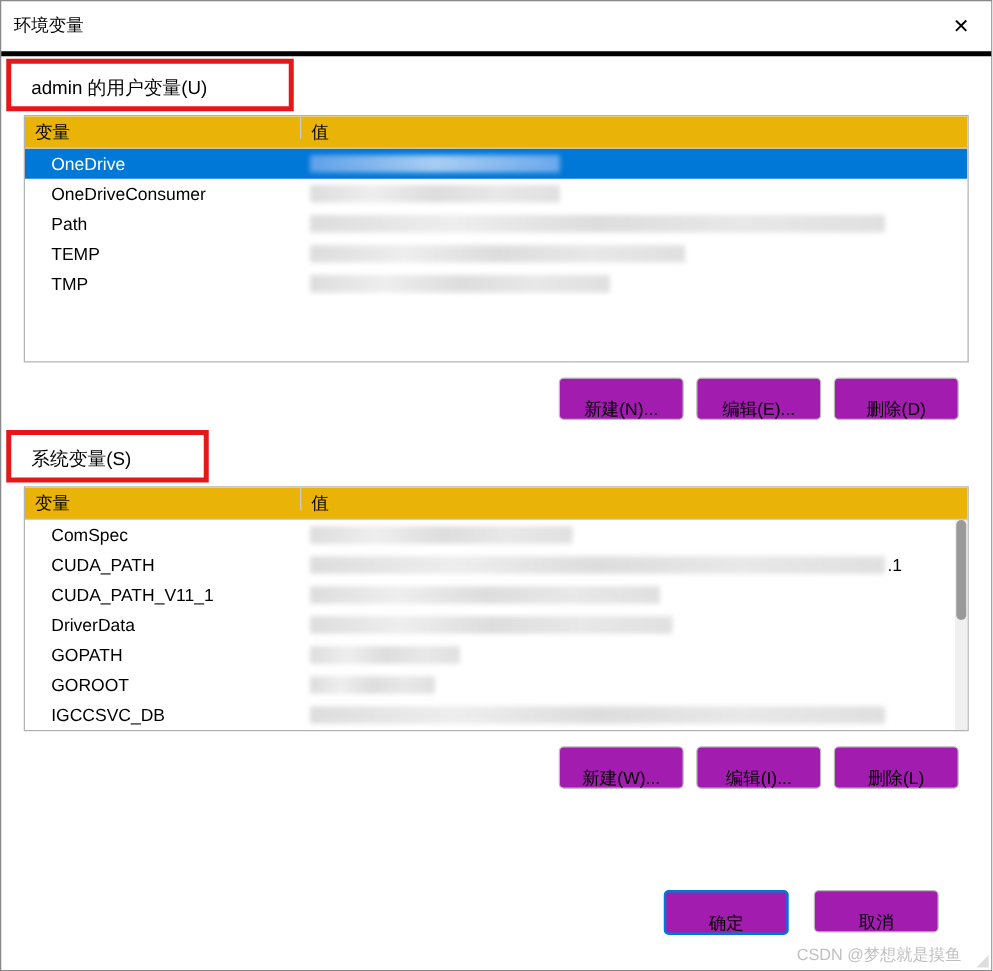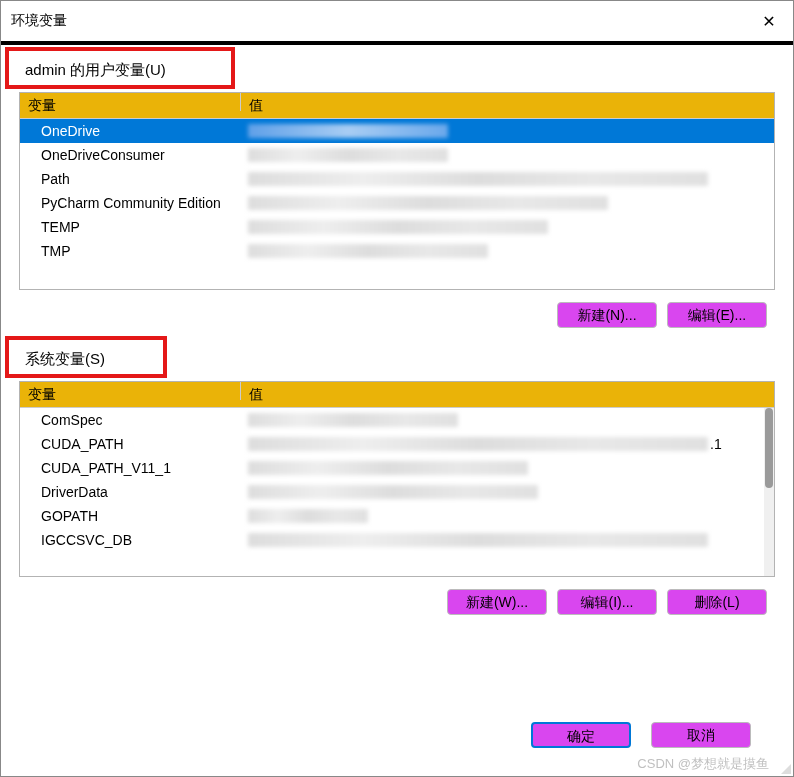--- a/index.html
+++ b/index.html
@@ -150,24 +150,24 @@
       display: flex;
       justify-content: flex-end;
       gap: 10px;
       margin-top: 12px;
       padding-right: 8px;
     }
     .btn {
       min-width: 100px;
       height: 26px;
       border: 1px solid #bbb;
-      background: #d946ef;
+      background: #a21caf;
       border-radius: 4px;
       font-size: 14px;
-      padding: 4px 14px;
+      padding: 16px 14px;
       cursor: pointer;
       font-family: inherit;
     }
     .btn.primary {
       border: 2px solid #0078d7;
     }
     .spacer {
       flex: 1;
     }
     .bottom-buttons {
@@ -261,43 +261,38 @@
                 <span class="blur-block" style="width: 200px;"></span>
               </div>
             </div>
             <div class="table-row">
               <div class="cell-var">Path</div>
               <div class="cell-val">
                 <span class="blur-block" style="width: 460px;"></span>
               </div>
             </div>
             <div class="table-row">
-              <div class="cell-var">PyCharm Community Edition</div>
-              <div class="cell-val">
-                <span class="blur-block" style="width: 360px;"></span>
-              </div>
-            </div>
-            <div class="table-row">
               <div class="cell-var">TEMP</div>
               <div class="cell-val">
                 <span class="blur-block" style="width: 300px;"></span>
               </div>
             </div>
             <div class="table-row">
               <div class="cell-var">TMP</div>
               <div class="cell-val">
                 <span class="blur-block" style="width: 240px;"></span>
               </div>
             </div>
           </div>
       </div>
 
       <div class="button-row">
         <button class="btn">新建(N)...</button>
         <button class="btn">编辑(E)...</button>
+        <button class="btn">删除(D)</button>
       </div>
     </div>
 
     <div class="section" style="margin-top:6px;">
       <div class="section-label-wrap">
         <span class="section-label">系统变量(S)</span>
         <div class="annotation-box annot-2"></div>
       </div>
 
       <div class="table-container sys-container">
@@ -332,20 +327,26 @@
                 <span class="blur-block" style="width: 290px;"></span>
               </div>
             </div>
             <div class="table-row">
               <div class="cell-var">GOPATH</div>
               <div class="cell-val">
                 <span class="blur-block" style="width: 120px;"></span>
               </div>
             </div>
             <div class="table-row">
+              <div class="cell-var">GOROOT</div>
+              <div class="cell-val">
+                <span class="blur-block" style="width: 100px;"></span>
+              </div>
+            </div>
+            <div class="table-row">
               <div class="cell-var">IGCCSVC_DB</div>
               <div class="cell-val">
                 <span class="blur-block" style="width: 460px;"></span>
               </div>
             </div>
           </div>
         <div class="scrollbar">
           <div class="scrollthumb" style="top:0;height:80px;"></div>
         </div>
       </div>

